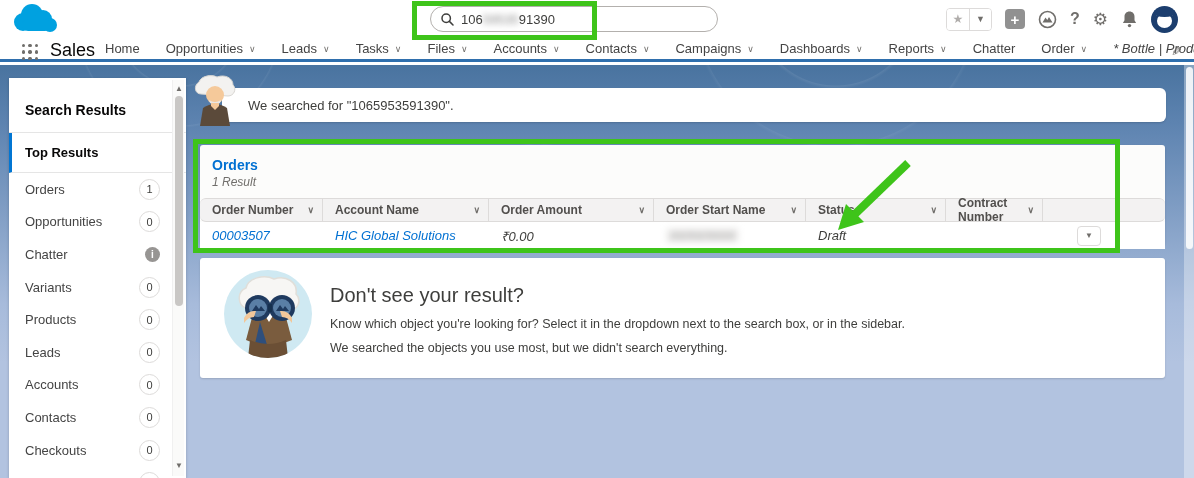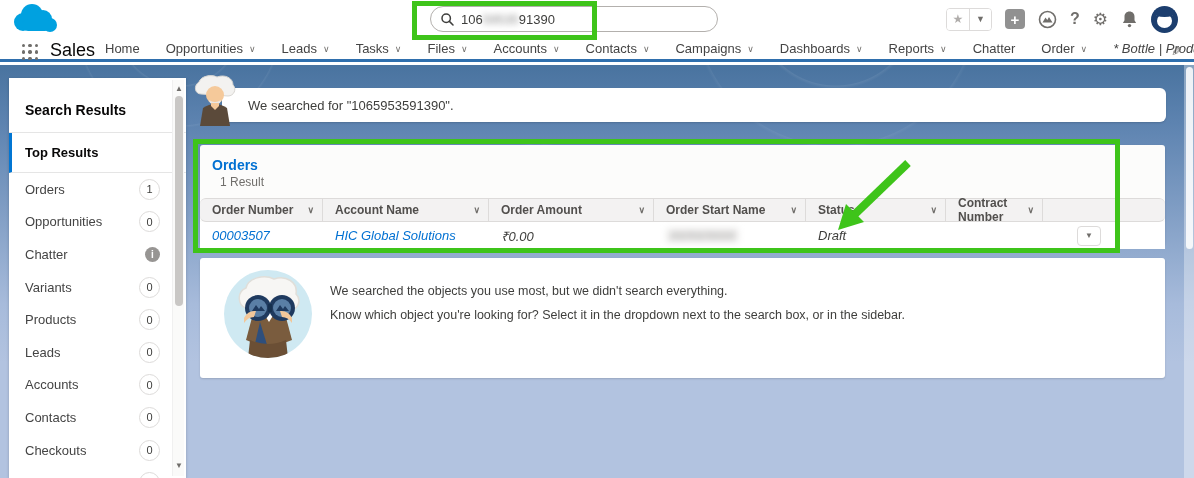--- a/index.html
+++ b/index.html
@@ -63,21 +63,21 @@
   .sb-scroll .arr.up { top:4px; } .sb-scroll .arr.down { bottom:6px; }
   .sb-scroll .thumb { position:absolute; left:2px; top:16px; width:8px; height:210px; border-radius:4px; background:#c9c7c5; cursor:pointer; }
 
   
   .banner { position:absolute; left:222px; top:88px; width:944px; height:34px; background:#fff; border-radius:6px; box-shadow:0 1px 2px rgba(0,0,0,.15); display:flex; align-items:center; padding-left:26px; font-size:13px; color:#3e3e3c; z-index:2; }
   .einstein-sm { position:absolute; left:191px; top:74px; z-index:3; }
 
   
   .orders-card { position:absolute; left:200px; top:145px; width:965px; height:100px; background:#fcfcfb; border-radius:3px; box-shadow:0 1px 2px rgba(0,0,0,.15); z-index:2; }
   .orders-title { font-size:14px; font-weight:bold; color:#0070d2; padding:12px 0 2px 12px; cursor:pointer; }
-  .orders-count { font-size:12px; color:#706e6b; padding:0 0 9px 20px; }
+  .orders-count { font-size:12px; color:#706e6b; padding:0 0 9px 12px;font-style:italic; }
   .tbl-head { display:flex; height:24px; background:#f3f2f2; border-top:1px solid #dddbda; border-bottom:1px solid #dddbda; font-size:12px; font-weight:bold; color:#514f4d;border-radius:6px; }
   .th { display:flex; align-items:center; justify-content:space-between; padding:0 8px 0 12px; border-right:1px solid #dddbda; cursor:pointer; }
   .tbl-row { display:flex; height:27px; background:#fff; font-size:13px; color:#3e3e3c; align-items:center; }
   .td { padding:0 8px 0 12px; display:flex; align-items:center;font-style:italic; }
   .c1{width:123px;} .c2{width:166px;} .c3{width:165px;} .c4{width:152px;} .c5{width:140px;} .c6{width:97px;} .c7{flex:1; border-right:none;}
   .link { color:#0070d2; cursor:pointer; text-decoration:none; }
   .redacted { filter:blur(3px); color:#9c9c9c; background:#f0efee; border-radius:3px; padding:0 4px; }
   .row-action { width:24px; height:20px; border:1px solid #dddbda; border-radius:4px; background:#fff; display:flex; align-items:center; justify-content:center; font-size:8px; color:#706e6b; cursor:pointer; margin-left:22px; }
 
   
@@ -351,22 +351,23 @@
         <circle cx="58" cy="38" r="9" fill="#5a7fa6"></circle>
         <path d="M28 41 l4-6 3 4 2-3 4 5z" fill="#1f3a5f"></path>
         <path d="M52 41 l4-6 3 4 2-3 4 5z" fill="#1f3a5f"></path>
         <rect x="44" y="34" width="4" height="8" fill="#16304f"></rect>
         <path d="M20 48 q4 -8 12 -7 l-2 6 q-6 0 -10 6z" fill="#f2c79a"></path>
         <path d="M68 48 q-4 -8 -12 -7 l2 6 q6 0 10 6z" fill="#f2c79a"></path>
         <path d="M26 70 q18 8 36 0 l2 18 h-40z" fill="#6b4f35"></path>
       </svg>
     </div>
     <div class="nores-text">
+      <div class="nores-h">Don't see your result?</div>
+      <div class="nores-p">Know which object you're looking for? Select it in the dropdown next to the search box, or in the sidebar.</div>
       <div class="nores-p">We searched the objects you use most, but we didn't search everything.</div>
-      <div class="nores-p">Know which object you're looking for? Select it in the dropdown next to the search box, or in the sidebar.</div>
     </div>
   </div>
 
   <div class="anno anno-search"></div>
   <div class="anno anno-orders"></div>
   <svg class="anno-arrow" width="100" height="95" viewBox="0 0 100 95">
     <line x1="88" y1="15" x2="34" y2="67" stroke="#3ec41a" stroke-width="8"></line>
     <polygon points="18,82 26,56 44,74" fill="#3ec41a"></polygon>
   </svg>
 

